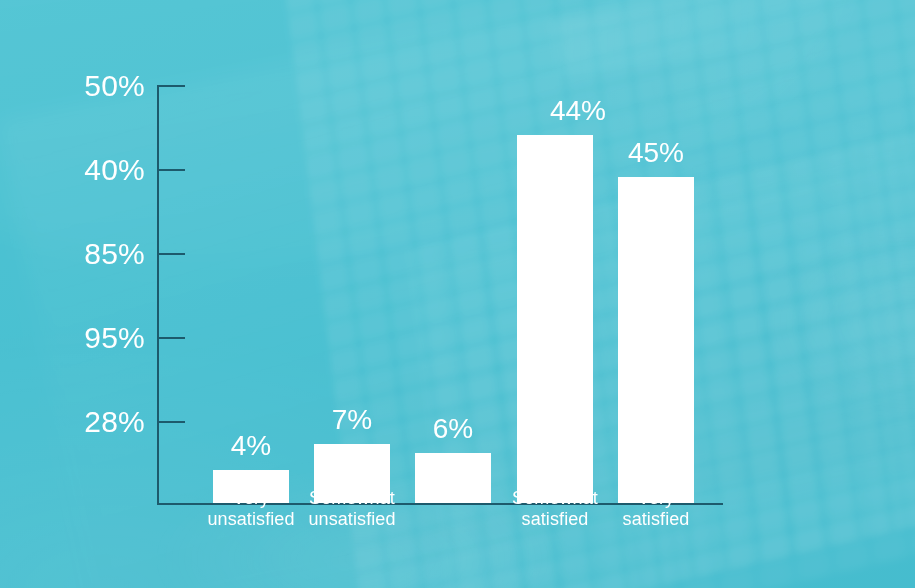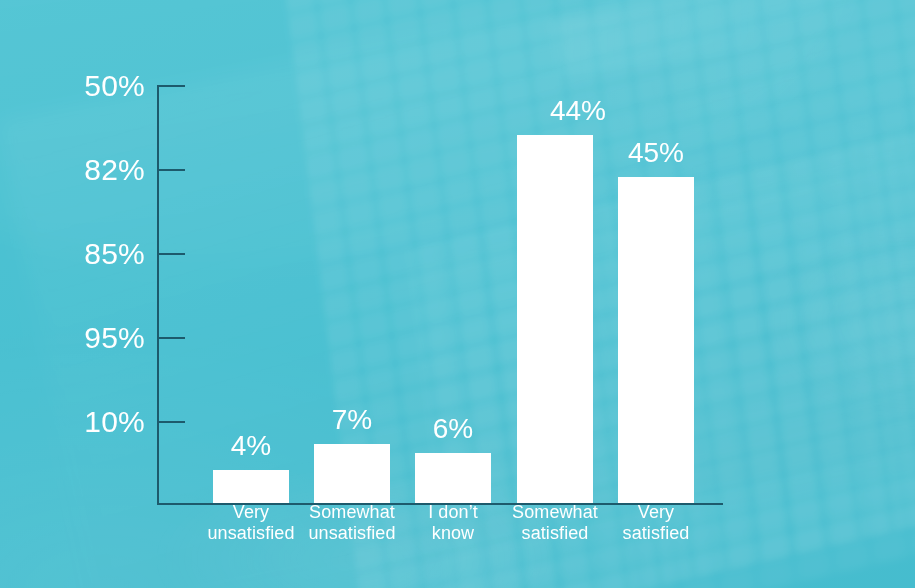--- a/index.html
+++ b/index.html
@@ -192,21 +192,21 @@
     position: absolute;
     color: #ffffff;
     font-size: 28px;
     line-height: 1;
     text-align: center;
     white-space: nowrap;
   }
 
   .cat-label {
     position: absolute;
-    top: 502px;
+    top: 488px;
     color: #ffffff;
     font-size: 18px;
     line-height: 21px;
     text-align: center;
     white-space: pre-line;
     letter-spacing: 0.1px;
   }
 </style>
 </head>
 <body>
@@ -233,49 +233,47 @@
     <div class="tick" style="top:85px"></div>
     <div class="tick" style="top:169px"></div>
     <div class="tick" style="top:253px"></div>
     <div class="tick" style="top:337px"></div>
     <div class="tick" style="top:421px"></div>
 
     <div class="y-label-slot" style="top:86px">
       <div class="y-label">50%</div>
     </div>
     <div class="y-label-slot" style="top:170px">
-      <div class="y-label">82%</div>
+      <div class="y-label">40%</div>
     </div>
     <div class="y-label-slot" style="top:254px">
       <div class="y-label">85%</div>
     </div>
     <div class="y-label-slot" style="top:338px">
       <div class="y-label">95%</div>
     </div>
     <div class="y-label-slot" style="top:422px">
-      <div class="y-label">10%</div>
+      <div class="y-label">28%</div>
     </div>
 
     <div class="bar" id="bar-0" style="left: 213px; width: 76px; height: 33px;"></div>
     <div class="bar" id="bar-1" style="left: 314px; width: 76px; height: 59px;"></div>
     <div class="bar" id="bar-2" style="left: 415px; width: 76px; height: 50px;"></div>
     <div class="bar" id="bar-3" style="left: 517px; width: 76px; height: 368px;"></div>
     <div class="bar" id="bar-4" style="left: 618px; width: 76px; height: 326px;"></div>
 
     <div class="bar-value" id="val-0" style="left: 213px; width: 76px; top: 432px;">4%</div>
     <div class="bar-value" id="val-1" style="left: 314px; width: 76px; top: 406px;">7%</div>
     <div class="bar-value" id="val-2" style="left: 415px; width: 76px; top: 415px;">6%</div>
     <div class="bar-value" id="val-3" style="left: 540px; width: 76px; top: 97px;">44%</div>
     <div class="bar-value" id="val-4" style="left: 618px; width: 76px; top: 139px;">45%</div>
 
     <div class="cat-label" style="left:186px; width:130px;">Very
 unsatisfied</div>
     <div class="cat-label" style="left:287px; width:130px;">Somewhat
 unsatisfied</div>
-    <div class="cat-label" style="left:388px; width:130px;">I don’t
-know</div>
     <div class="cat-label" style="left:490px; width:130px;">Somewhat
 satisfied</div>
     <div class="cat-label" style="left:591px; width:130px;">Very
 satisfied</div>
 
   </div>
 </div>
 
 </body></html>

